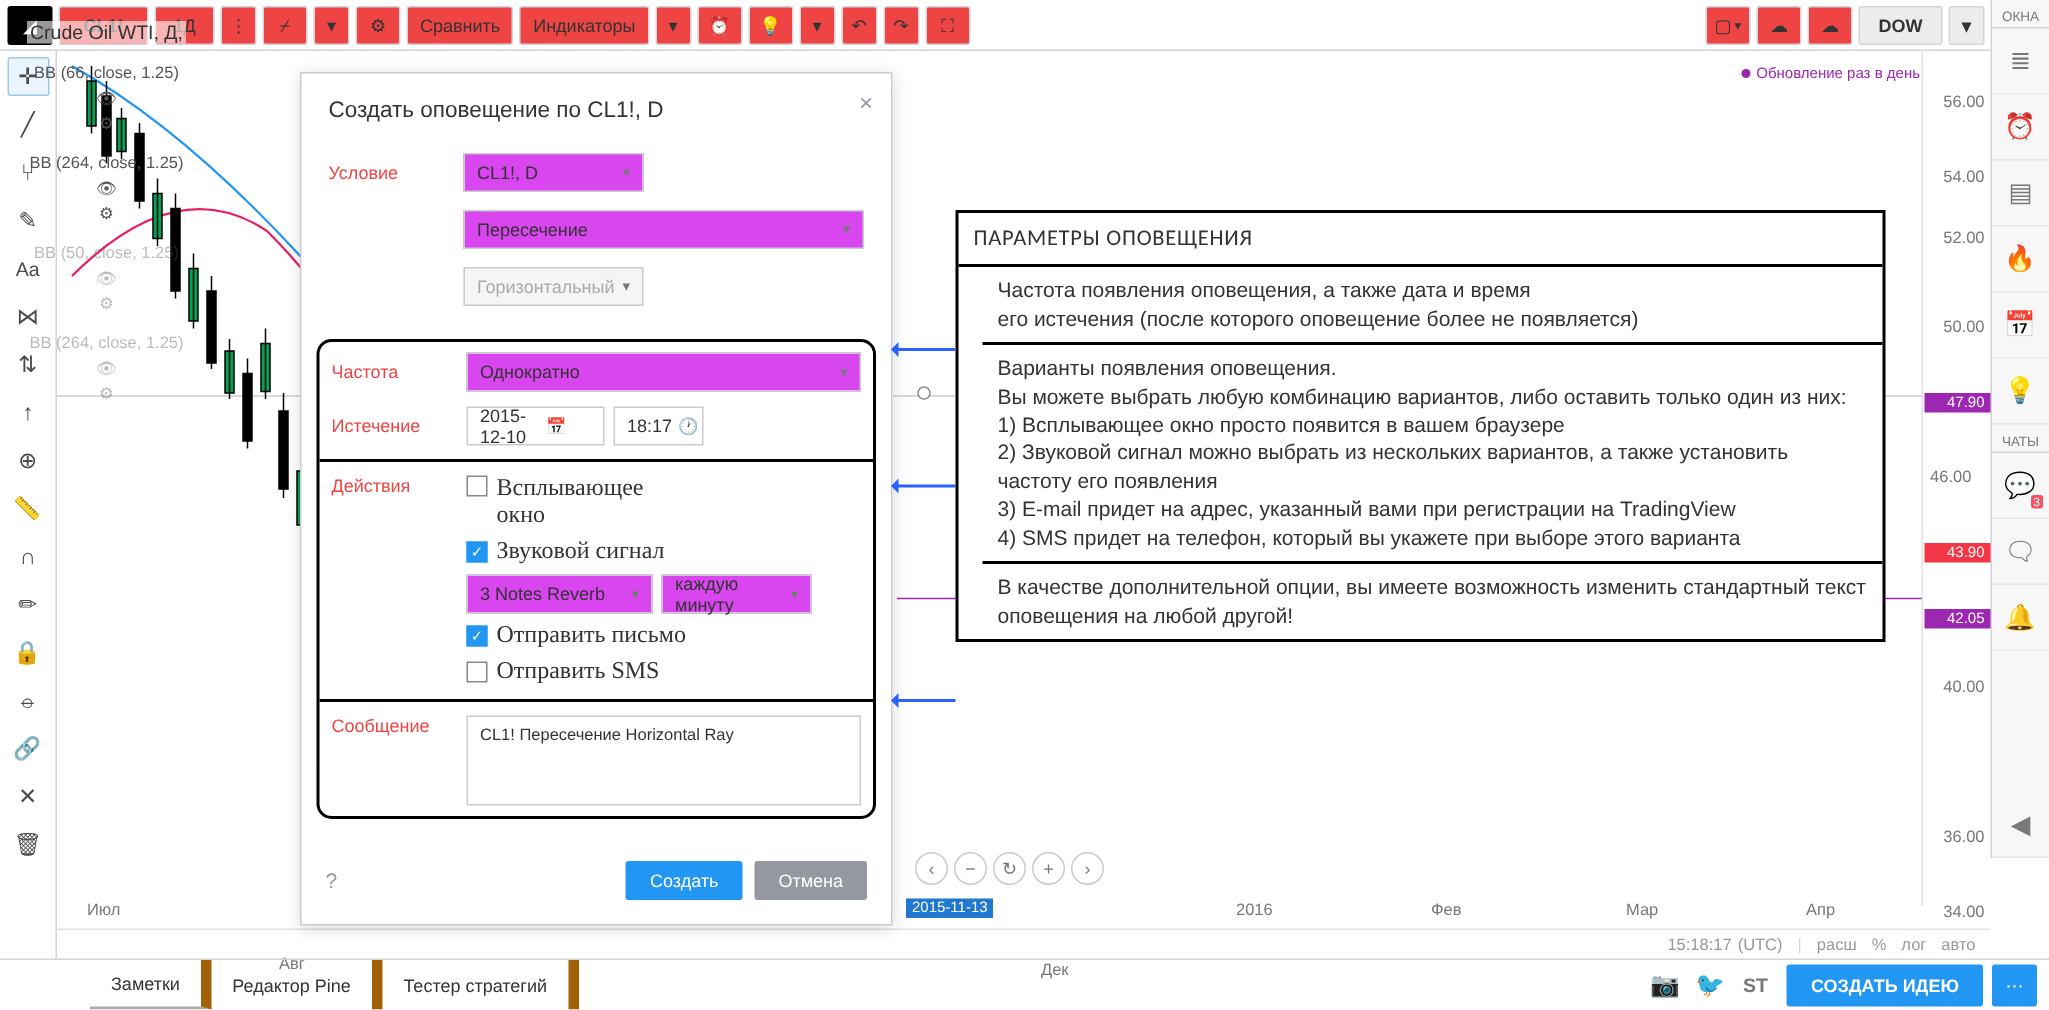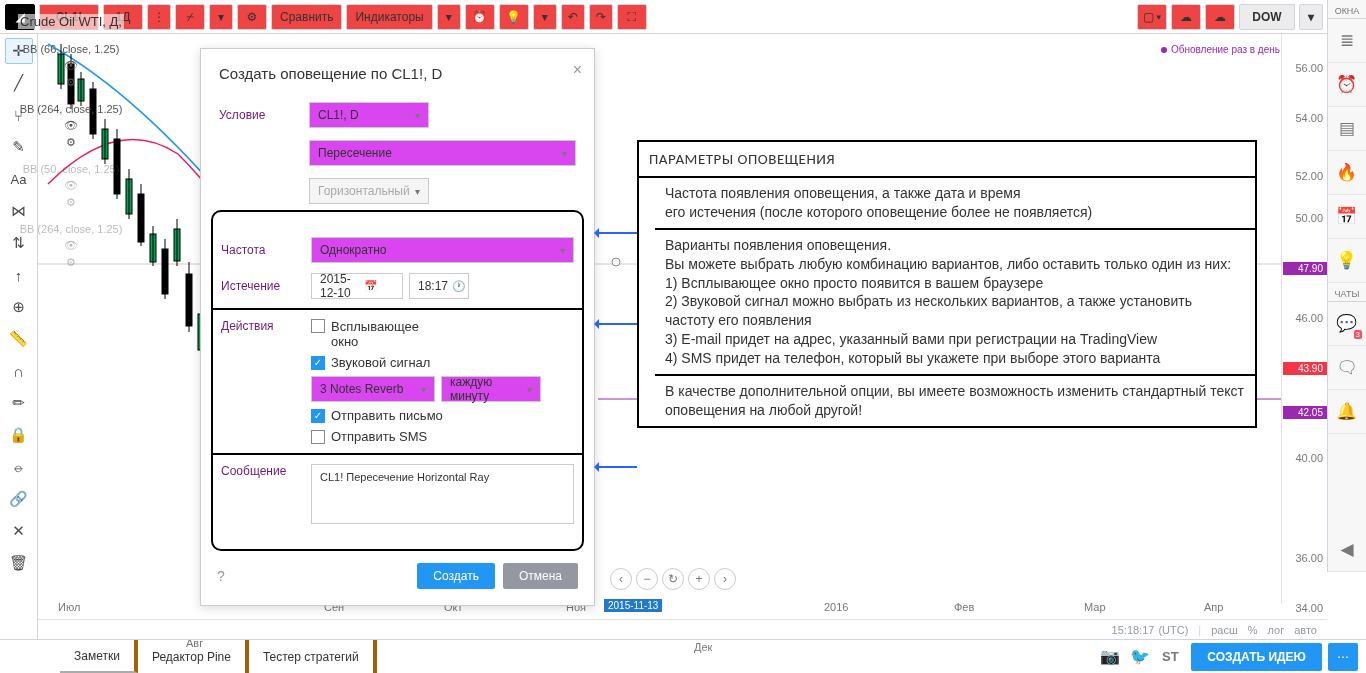--- a/index.html
+++ b/index.html
@@ -35,46 +35,46 @@
 .pa-tag { position:absolute; right:0; color:#fff; font-size:10px; padding:1px 4px; width:44px; text-align:right; }
 
 
 .time-axis { position:absolute; left:46px; bottom:54px; right:85px; height:20px; font-size:11px; color:#787878; }
 .ta-tick { position:absolute; top:2px; }
 .ta-tag { position:absolute; background:#2078cf; color:#fff; padding:1px 4px; font-size:10px; top:0; }
 
 
 .bottom-status { position:absolute; left:38px; right:39px; bottom:34px; height:20px; border-top:1px solid #e0e2e6; display:flex; align-items:center; justify-content:flex-end; font-size:11px; color:#9598a1; gap:10px; padding:0 10px; }
 .bottom-tabs { position:absolute; left:0; right:0; bottom:0; height:34px; border-top:1px solid #d1d4dc; display:flex; align-items:center; padding-left:60px; }
-.bt-tab { padding:0 14px; height:33px; display:flex; align-items:center; border-right:4px solid #a16207; font-size:12px; cursor:pointer; position:relative; }
+.bt-tab { padding:0 14px; height:33px; display:flex; align-items:center; border-right:7px solid #a16207; font-size:12px; cursor:pointer; position:relative; }
 .bt-tab.active { border-bottom:2px solid #ababab; }
 .bt-tab .dot { width:6px; height:6px; background:#0a9e52; border-radius:50%; margin-right:6px; }
 .bottom-tabs .spacer { flex:1; }
 .bt-icon { width:30px; height:30px; display:flex; align-items:center; justify-content:center; font-size:16px; color:#787878; cursor:pointer; }
 .bt-create { background:#2196f3; color:#fff; border:none; padding:0 16px; height:28px; border-radius:2px; font-size:12px; font-weight:bold; cursor:pointer; margin:0 6px; }
 .bt-more { background:#2196f3; width:30px; height:28px; color:#fff; border-radius:2px; display:flex; align-items:center; justify-content:center; cursor:pointer; margin-right:8px; }
 
 
 .dialog { position:absolute; left:200px; top:48px; width:395px; background:#fff; border:1px solid #c9cbcd; box-shadow:0 2px 10px rgba(0,0,0,0.15); }
 .dialog .dlg-title { font-size:15px; padding:16px 18px 14px; display:flex; align-items:center; position:relative; }
 .dialog .close { position:absolute; right:12px; top:12px; font-size:16px; color:#9598a1; cursor:pointer; }
 .dlg-row { display:flex; padding:6px 18px; align-items:center; }
-.dlg-row .lbl { width:90px; font-size:12px; color:#701a75; }
+.dlg-row .lbl { width:90px; font-size:12px; color:#ef4444; }
 .dlg-select { flex:1; border:1px solid #c9cbcd; height:26px; padding:0 24px 0 8px; font-size:12px; display:flex; align-items:center; position:relative; background:#d946ef; cursor:pointer; }
 .dlg-select:after { content:"▾"; position:absolute; right:8px; color:#787878; font-size:10px; }
 .dlg-select.narrow { flex: none; width:120px; }
 .dlg-select.disabled { background:#f5f5f5; color:#aaa; }
 .dlg-input { border:1px solid #c9cbcd; height:26px; padding:0 24px 0 8px; font-size:12px; background:#fff; position:relative; display:flex; align-items:center; }
 .dlg-input.date { width:92px; } .dlg-input.time { width:60px; margin-left:6px; }
-.dlg-section { border:2px solid #000; border-radius:10px; margin:0 10px; padding:20px 0; }
+.dlg-section { border:2px solid #000; border-radius:10px; margin:16px 10px; padding:2px 0; }
 .dlg-section .dlg-row { padding:5px 8px; }
 .dlg-section hr { border:none; border-top:2px solid #000; margin:4px 0; }
 .chk { width:14px; height:14px; border:1px solid #888; margin-right:6px; display:inline-flex; align-items:center; justify-content:center; font-size:10px; background:#fff; }
 .chk.on { background:#2196f3; color:#fff; border-color:#2196f3; }
-.chk-label { font-size:13px; }
+.chk-label { font-size:16px;font-family:Liberation Serif, serif; }
 .dlg-textarea { flex:1; border:1px solid #c9cbcd; height:60px; padding:6px 8px; font-size:11px; background:#fff; }
 .dlg-footer { display:flex; justify-content:flex-end; padding:12px 16px 16px; gap:8px; align-items:center; }
 .dlg-footer .help { margin-right:auto; color:#9598a1; font-size:14px; cursor:pointer; }
 .btn-primary { background:#2196f3; color:#fff; border:none; padding:6px 16px; font-size:12px; border-radius:2px; cursor:pointer; }
 .btn-secondary { background:#9598a1; color:#fff; border:none; padding:6px 16px; font-size:12px; border-radius:2px; cursor:pointer; }
 
 
 .annot { position:absolute; left:637px; top:140px; width:620px; border:2px solid #000; background:#fff; }
 .annot-title { font-size:15px; padding:8px 10px; border-bottom:2px solid #000; font-family: Calibri, Arial, sans-serif; letter-spacing:0.5px;}
 .annot-section { padding:6px 10px; font-size:14px; line-height:1.35; border-bottom:2px solid #000; font-family: Calibri, Arial, sans-serif; margin-left: 16px;}
@@ -262,23 +262,23 @@
     </div>
 </div>
 
 <div class="update-note">
   <span class="dot" style="background:#9c27b0"></span><span style="color:#9c27b0">Обновление раз в день</span>
 </div>
 
 <div class="price-axis">
     <div class="pa-tick" style="top: 28px;">56.00</div>
     <div class="pa-tick" style="top: 78px;">54.00</div>
-    <div class="pa-tick" style="top: 136px;">52.00</div>
+    <div class="pa-tick" style="top: 119px;">52.00</div>
     <div class="pa-tick" style="top: 178px;">50.00</div>
-    <div class="pa-tick" style="top: 278px;">46.00</div>
+    <div class="pa-tick" style="top: 278px; text-align: center;">46.00</div>
     <div class="pa-tick" style="top: 418px;">40.00</div>
     <div class="pa-tick" style="top: 518px;">36.00</div>
     <div class="pa-tick" style="top: 568px;">34.00</div>
     <div class="pa-tag" style="top: 228px; background: rgb(156, 39, 176);">47.90</div>
     <div class="pa-tag" style="top: 328px; background: rgb(242, 54, 69);">43.90</div>
     <div class="pa-tag" style="top: 372px; background: rgb(156, 39, 176);">42.05</div>
   </div>
 
 <div class="time-axis">
     <div class="ta-tick" style="left: 12px;">Июл</div>

